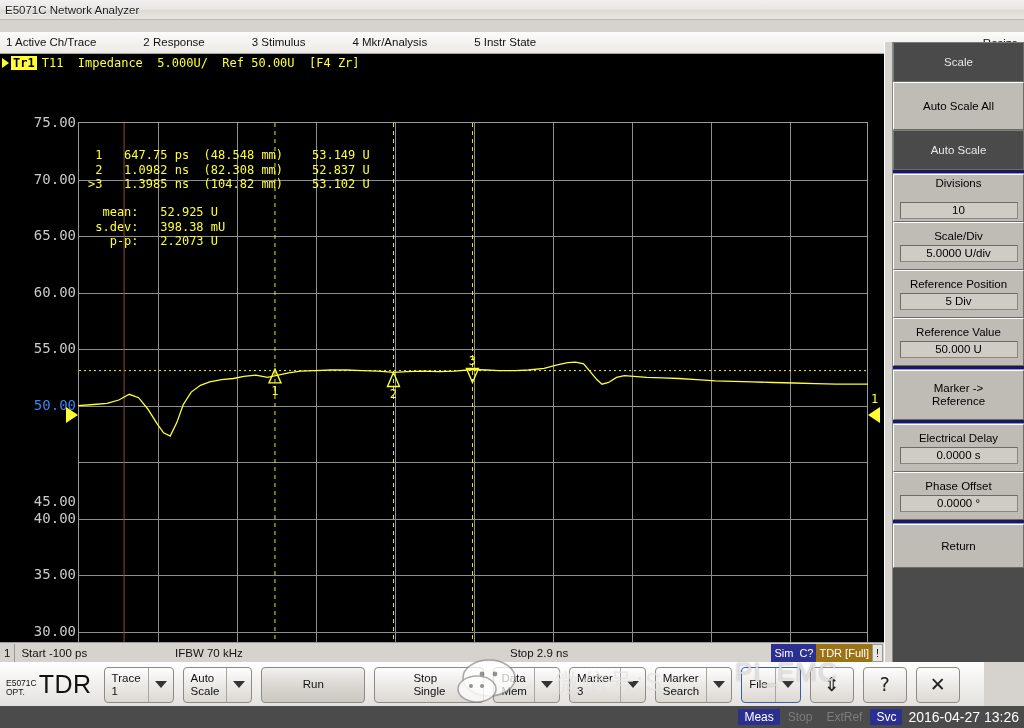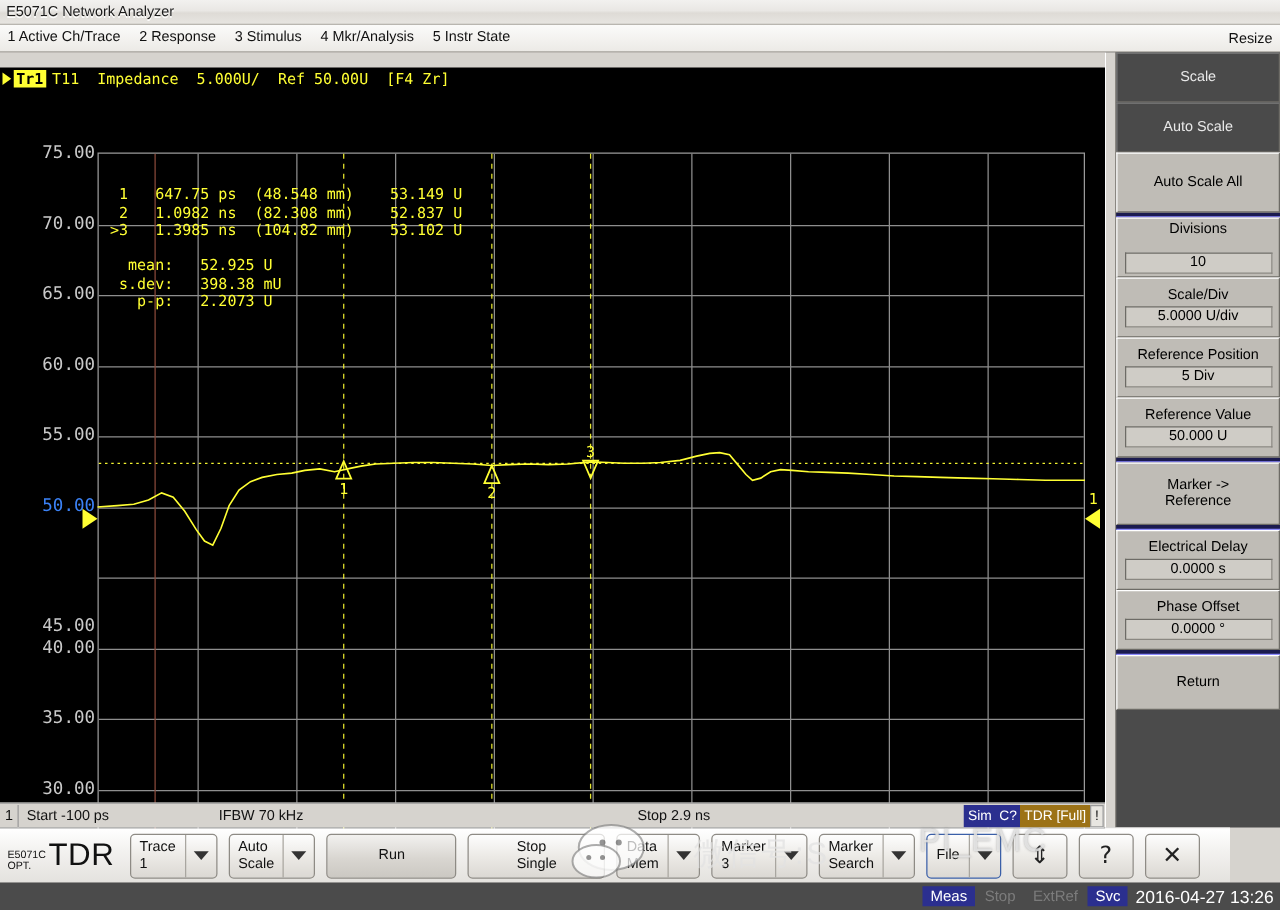--- a/index.html
+++ b/index.html
@@ -24,24 +24,24 @@
     display: flex; align-items: center;
   }
   .titlebar .tb-title {
     font-size: 11.5px; color: #1a1a1a; padding-left: 5px;
     font-family: "Liberation Sans", sans-serif;
     text-shadow: 0 1px 0 rgba(255,255,255,0.9);
   }
 
   
   .menubar {
-    position: absolute; left: 0; top: 20px; width: 1024px; height: 22px;
+    position: absolute; left: 0; top: 32px; width: 1024px; height: 22px;
     background: linear-gradient(to bottom, #fbfbfa 0%, #eceae6 100%);
     border-bottom: 1px solid #a9a6a0;
-    display: flex; align-items: center;
+    display: flex; align-items: center; gap: 32px;
   }
   .menuitem {
     font-size: 11.5px; color: #111; padding: 1px 9px 2px 6px;
     white-space: nowrap; cursor: default;
   }
   .resize-btn {
     position: absolute; right: 6px; top: 0; height: 22px;
     display: flex; align-items: center;
     font-size: 11.5px; color: #111;
   }
@@ -322,25 +322,25 @@
       <span class="port-num" style="left:871px; top:318px;">1</span>
     </div>
   </div>
 
   <div class="softkeys">
     <div class="sk-scroll"></div>
     <div class="sk-list" id="sklist">
         <div class="sk active" style="height: 40px;">
           <div class="sk-title">Scale</div>
         </div>
+        <div class="sk" style="height: 48px;">
+          <div class="sk-title">Auto Scale All</div>
+        </div>
         <div class="sk active" style="height: 40px;">
           <div class="sk-title">Auto Scale</div>
-        </div>
-        <div class="sk" style="height: 48px;">
-          <div class="sk-title">Auto Scale All</div>
         </div>
         <div class="sk-sep"></div>
         <div class="sk" style="height: 48px; justify-content: space-between;">
           <div class="sk-title">Divisions</div>
           <div class="sk-val">10</div>
         </div>
         <div class="sk" style="height: 48px;">
           <div class="sk-title">Scale/Div</div>
           <div class="sk-val">5.0000 U/div</div>
         </div>

